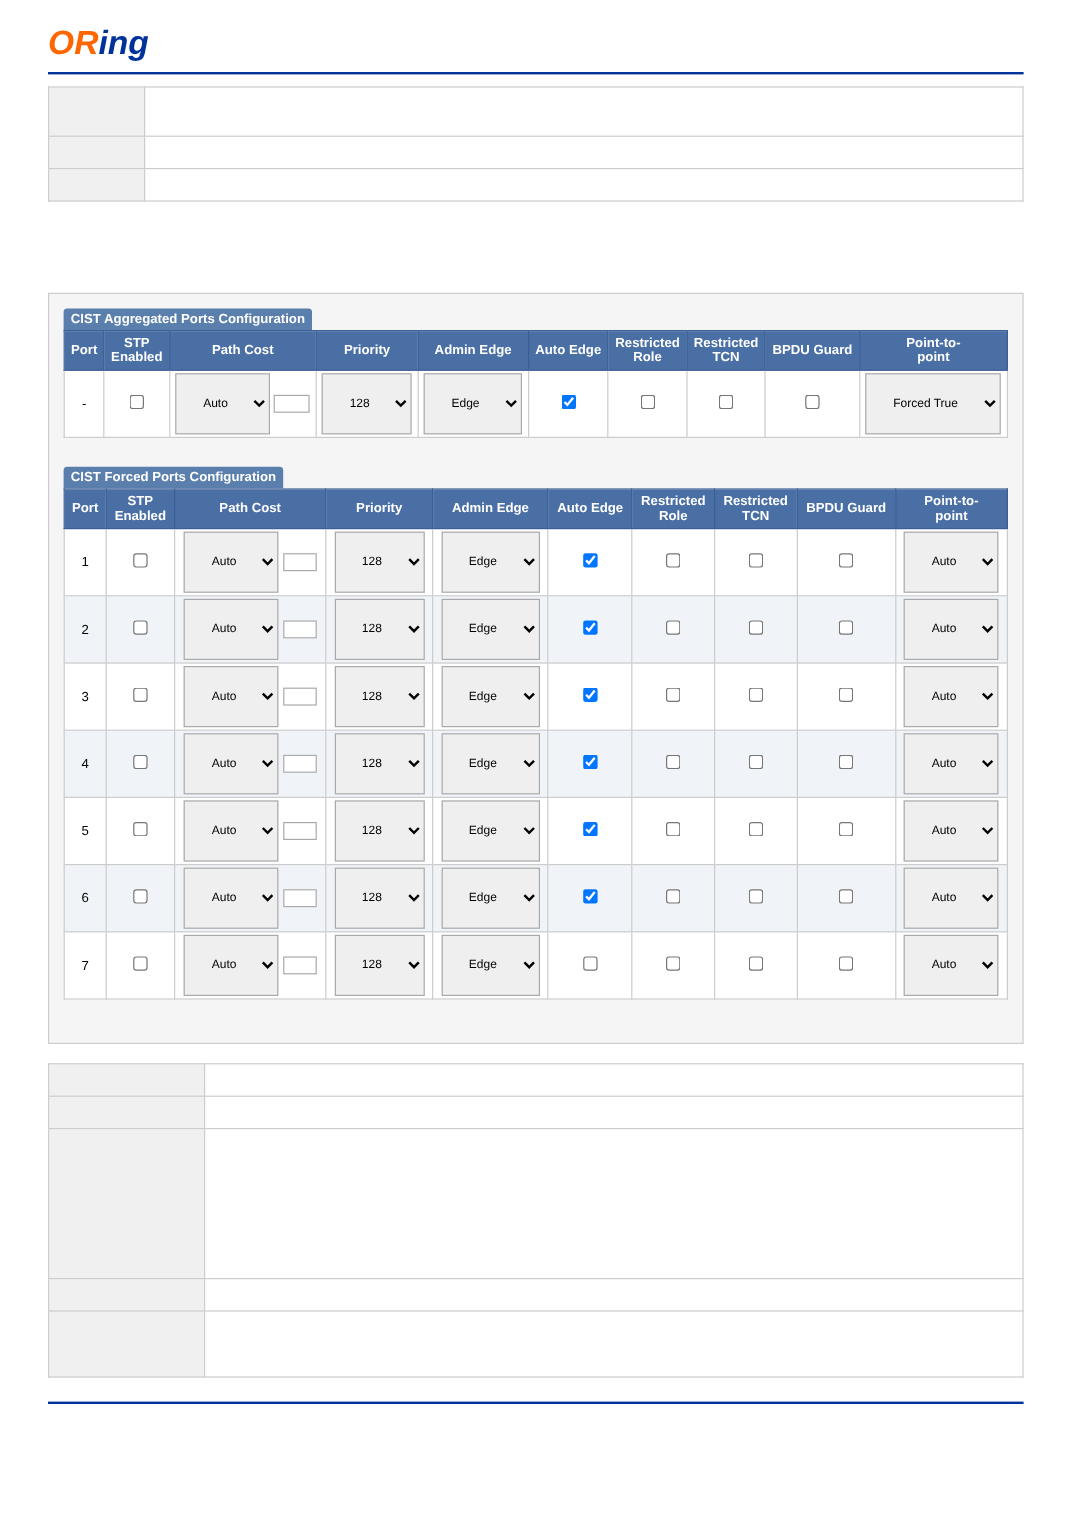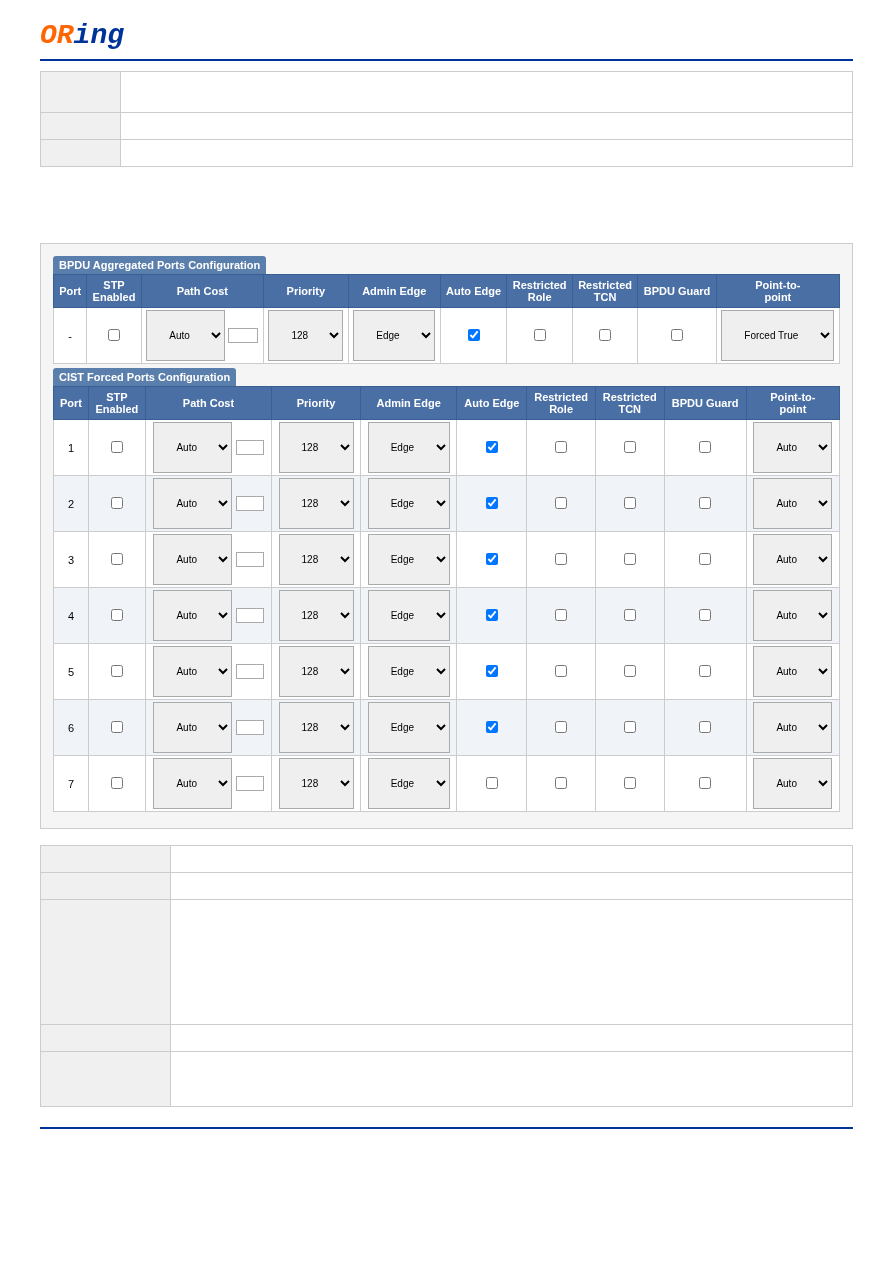--- a/index.html
+++ b/index.html
@@ -15,21 +15,20 @@
 
     .page-wrapper {
       padding: 20px 40px;
     }
 
     
     .logo-area {
       margin-bottom: 10px;
       padding-bottom: 8px;
       border-bottom: 2px solid #003399;
-      font-family: Liberation Mono, monospace;
     }
     .logo-text {
       font-size: 28px;
       font-weight: bold;
       font-style: italic;
       color: #003399;
     }
     .logo-text span.o { color: #ff6600; }
     .logo-text span.ring { color: #003399; }
 
@@ -94,21 +93,21 @@
       padding: 3px 6px;
       margin-bottom: 0;
       display: inline-block;
       border-radius: 3px 3px 0 0;
     }
 
     
     .config-table {
       width: 100%;
       border-collapse: collapse;
-      margin-bottom: 4px;
+      margin-bottom: 24px;
       font-size: 11px;
     }
     .config-table th {
       background: #4a6fa5;
       color: #fff;
       text-align: center;
       padding: 4px 5px;
       border: 1px solid #3a5f95;
       font-size: 11px;
     }
@@ -199,21 +198,21 @@
 
   <div class="section-gap"></div>
   <div class="section-gap"></div>
   <div class="section-gap"></div>
 
   <div class="watermark">manualmachine.com</div>
 
   <div class="stp-section">
 
     
-    <div class="sub-section-header">BPDU Aggregated Ports Configuration</div>
+    <div class="sub-section-header">CIST Aggregated Ports Configuration</div>
     <table class="config-table">
       <thead>
         <tr>
           <th>Port</th>
           <th>STP<br>Enabled</th>
           <th>Path Cost</th>
           <th>Priority</th>
           <th>Admin Edge</th>
           <th>Auto Edge</th>
           <th>Restricted<br>Role</th>

